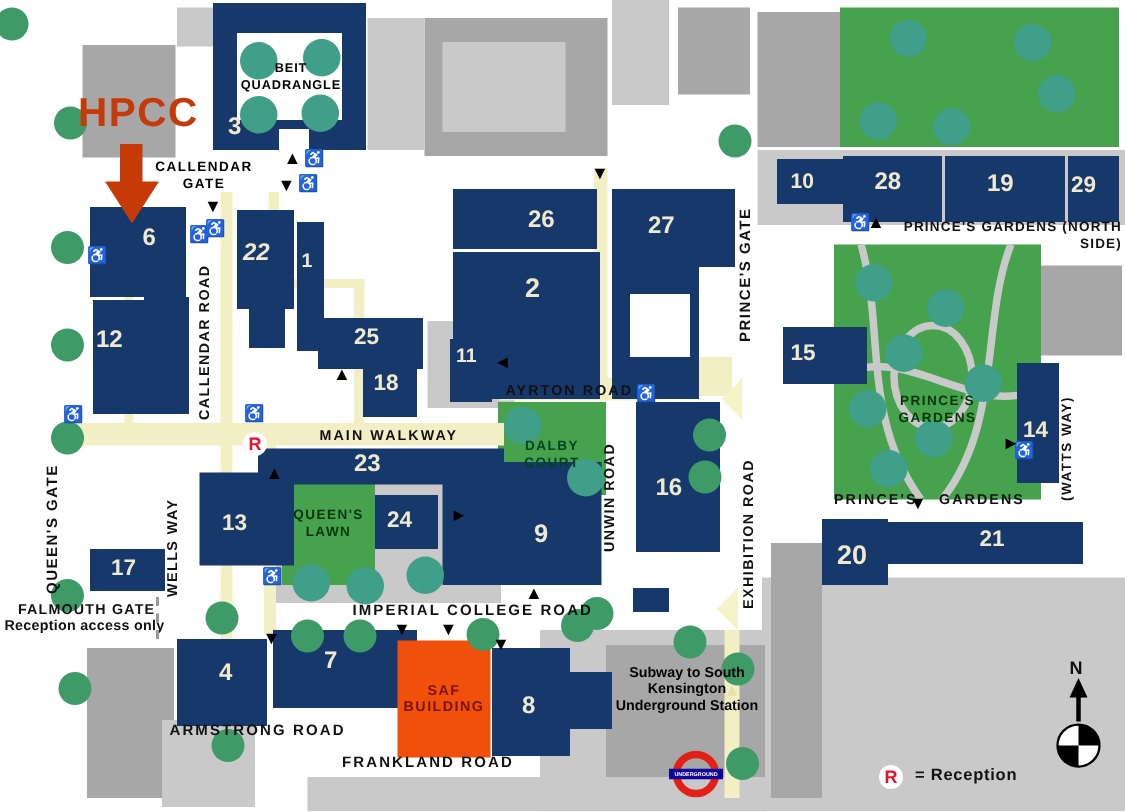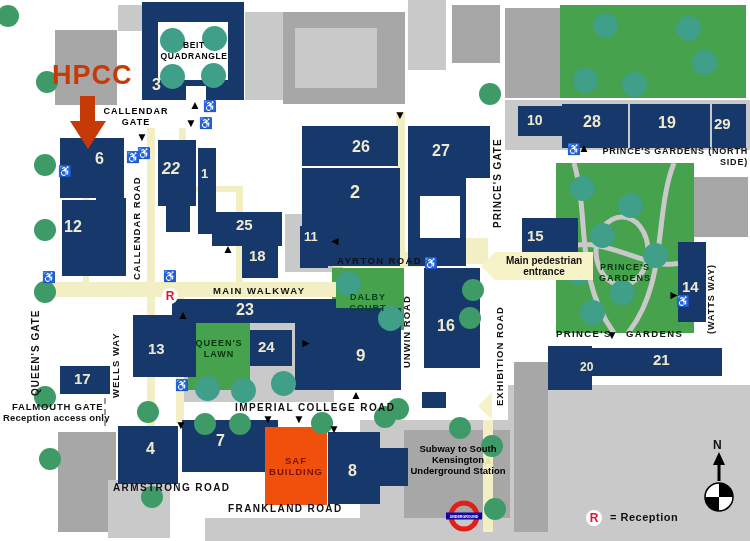--- a/index.html
+++ b/index.html
@@ -135,21 +135,21 @@
   <div class="bnum" style="left:350px;top:182px;font-size:18px;">2</div>
   <div class="bnum" style="left:432px;top:142px;">27</div>
   <div class="bnum" style="left:304px;top:229px;font-size:13px;">11</div>
   <div class="bnum" style="left:437px;top:317px;">16</div>
   <div class="bnum" style="left:527px;top:227px;font-size:15px;">15</div>
   <div class="bnum" style="left:527px;top:112px;font-size:14px;">10</div>
   <div class="bnum" style="left:583px;top:113px;">28</div>
   <div class="bnum" style="left:658px;top:114px;">19</div>
   <div class="bnum" style="left:714px;top:115px;font-size:15px;">29</div>
   <div class="bnum" style="left:682px;top:278px;font-size:15px;">14</div>
-  <div class="bnum" style="left:580px;top:360px;font-size:12px;">20</div>
+  <div class="bnum" style="left:558px;top:360px;font-size:18px;">20</div>
   <div class="bnum" style="left:653px;top:351px;font-size:15px;">21</div>
   <div class="bnum" style="left:148px;top:340px;font-size:15px;">13</div>
   <div class="bnum" style="left:258px;top:338px;font-size:15px;">24</div>
   <div class="bnum" style="left:356px;top:346px;font-size:17px;">9</div>
   <div class="bnum" style="left:146px;top:440px;">4</div>
   <div class="bnum" style="left:216px;top:432px;">7</div>
   <div class="bnum" style="left:348px;top:462px;">8</div>
 
   <div class="t" style="left:-3px;top:5px;"></div>
   <div class="t" style="left:36px;top:71px;"></div>
@@ -221,21 +221,20 @@
   <div class="rv" style="left:494px;top:298px;height:108px;font-size:9.5px;">EXHIBITION ROAD</div>
   <div class="rv" style="left:492px;top:128px;height:100px;">PRINCE'S GATE</div>
   <div class="rv" style="left:706px;top:248px;height:86px;font-size:9px;">(WATTS WAY)</div>
 
   <div class="glab" style="left:100px;top:106px;width:72px;color:#000;font-size:9px;">CALLENDAR GATE</div>
   <div class="road" style="left:12px;top:401px;font-size:9.5px;letter-spacing:.8px;">FALMOUTH GATE</div>
   <div class="road" style="left:3px;top:412px;font-size:9.5px;letter-spacing:.2px;">Reception access only</div>
   <div class="dash" style="left:104px;top:398px;height:28px;"></div>
 
   <div class="tipL" style="left:481px;top:252px;"></div>
-  <div class="ylab" style="left:495px;top:252px;width:88px;white-space:normal;">Main pedestrian entrance</div>
   <div class="tipL" style="left:478px;top:392px;"></div>
 
   <div class="glab" style="left:408px;top:443px;width:100px;color:#000;font-size:9.5px;letter-spacing:0;">Subway to South Kensington Underground Station</div>
   <svg class="abs" style="left:443px;top:498px;" width="42" height="36" viewBox="0 0 42 36">
     <circle cx="21" cy="18" r="13" fill="none" stroke="#e32017" stroke-width="5"></circle>
     <rect x="3" y="14.5" width="36" height="7" fill="#10069f"></rect>
     <text x="21" y="19.6" text-anchor="middle" fill="#fff" font-size="3.6" font-family="Liberation Sans, sans-serif" font-weight="bold">UNDERGROUND</text>
   </svg>
 
   <div class="rC" style="left:162px;top:288px;">R</div>

